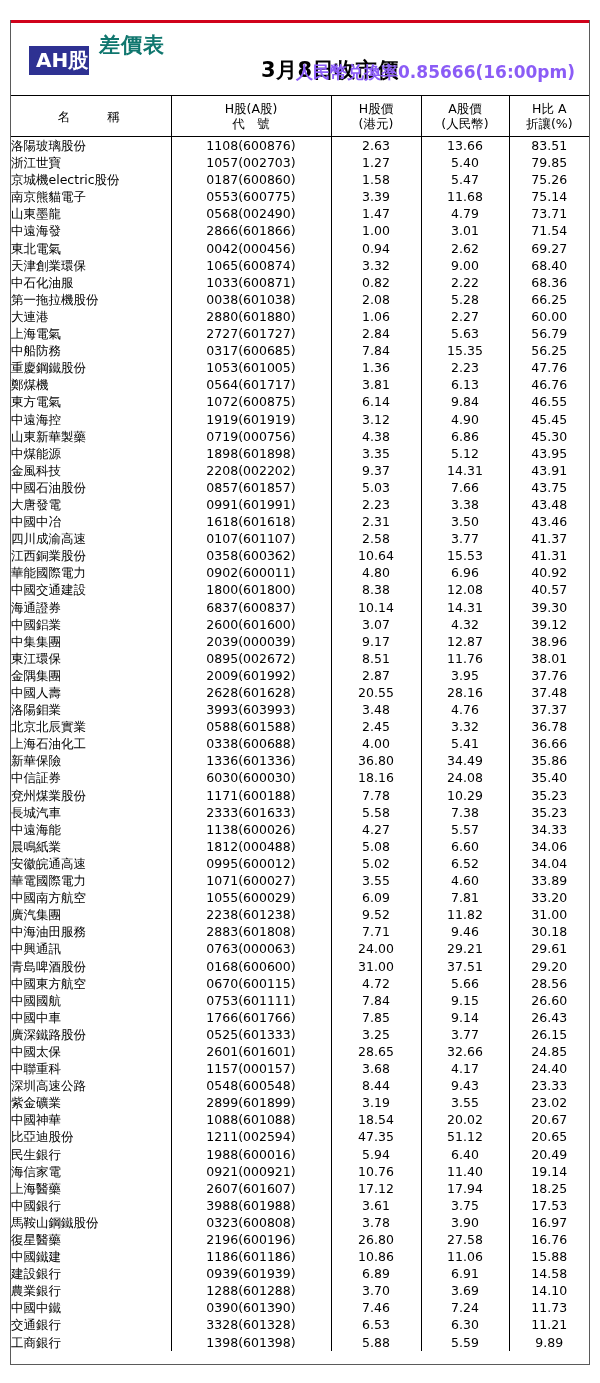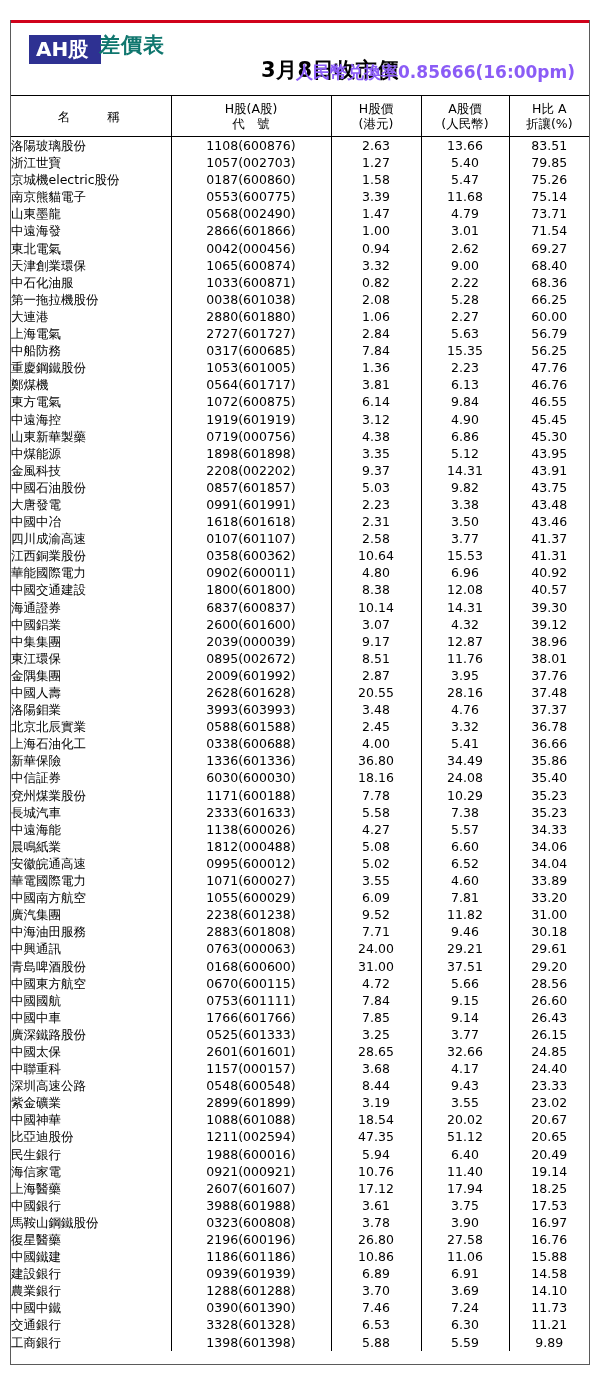--- a/index.html
+++ b/index.html
@@ -31,27 +31,27 @@
     box-sizing:border-box;
   }
   .title-row{
     position:absolute;
     left:0;top:4px;
     width:100%;
     height:34px;
   }
   .tag{
     position:absolute;
-    left:18px;top:10px;
+    left:18px;top:21px;
     background:#2e3192;
     color:#fff;
     font-size:20px;
     font-weight:bold;
     line-height:26px;
-    padding:1px 13px 2px 7px;
+    padding:1px 1px 2px 7px;
     letter-spacing:0px;
   }
   .tag-sub{
     position:absolute;
     left:88px;top:6px;
     color:#0f766e;
     font-size:21px;
     font-weight:bold;
     line-height:28px;
     letter-spacing:1px;
@@ -327,21 +327,21 @@
               <td class="name">金風科技</td>
               <td class="code">2208(002202)</td>
               <td class="num">9.37</td>
               <td class="num">14.31</td>
               <td class="num">43.91</td>
             </tr>
             <tr>
               <td class="name">中國石油股份</td>
               <td class="code">0857(601857)</td>
               <td class="num">5.03</td>
-              <td class="num">9.82</td>
+              <td class="num">7.66</td>
               <td class="num">43.75</td>
             </tr>
             <tr>
               <td class="name">大唐發電</td>
               <td class="code">0991(601991)</td>
               <td class="num">2.23</td>
               <td class="num">3.38</td>
               <td class="num">43.48</td>
             </tr>
             <tr>

